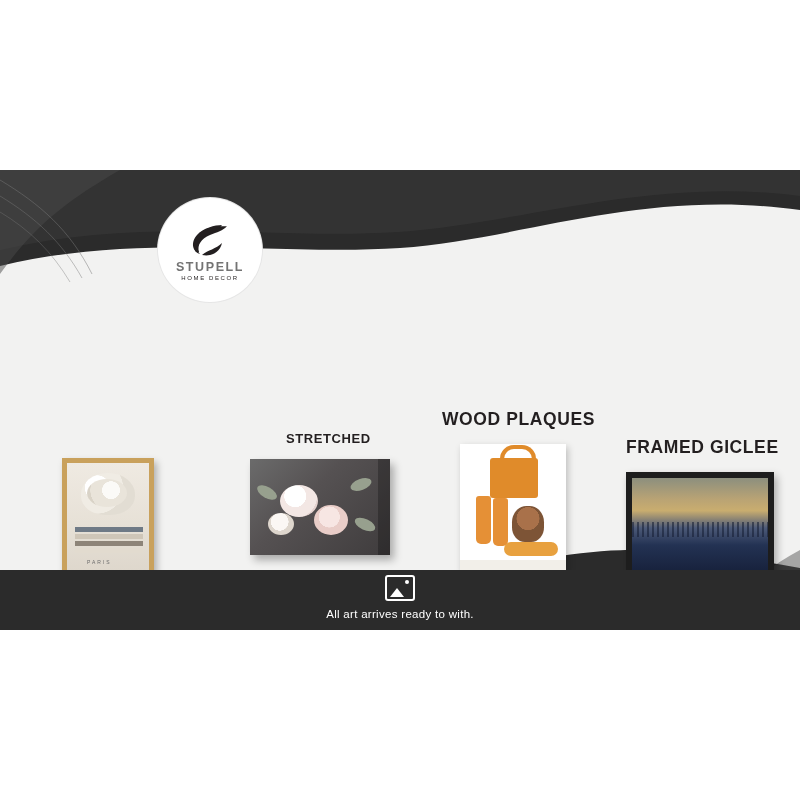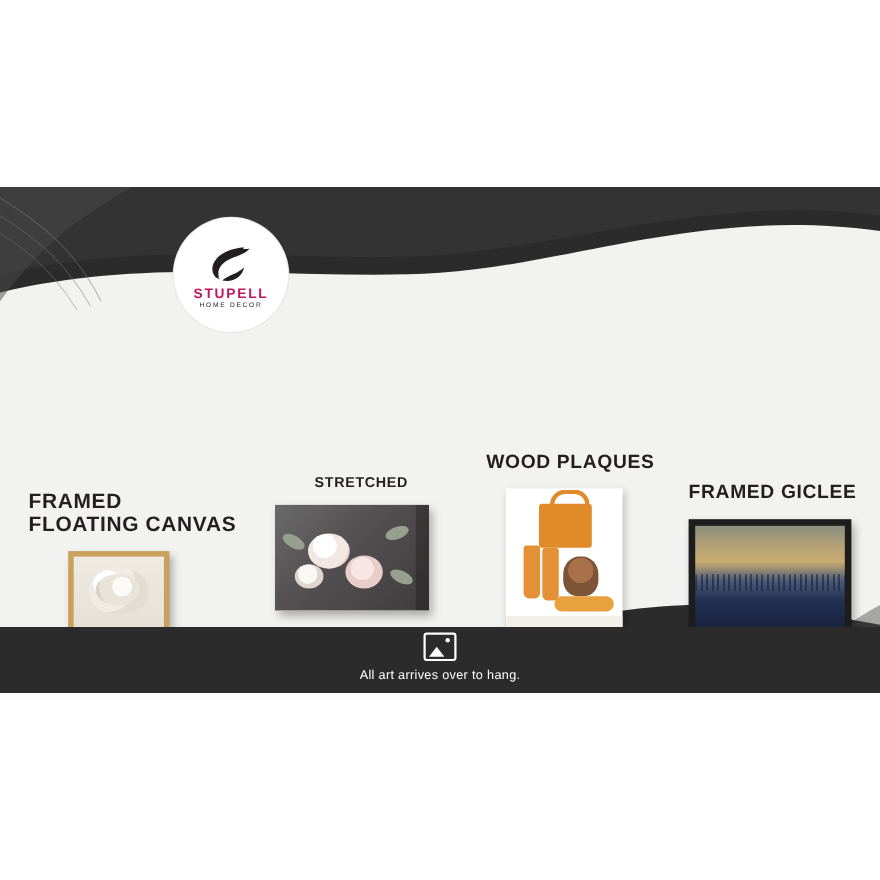--- a/index.html
+++ b/index.html
@@ -46,21 +46,21 @@
   }
   .logo-mark {
     width: 46px;
     height: 40px;
     margin-bottom: 2px;
   }
   .logo-word {
     font-size: 12.5px;
     letter-spacing: 1.6px;
     font-weight: bold;
-    color: #be185d;
+    color: #737373;
     line-height: 13px;
   }
   .logo-sub {
     font-size: 6px;
     letter-spacing: 1.6px;
     color: #231f20;
     margin-top: 1px;
   }
 
   
@@ -351,24 +351,20 @@
       <svg class="logo-mark" viewBox="0 0 46 40">
         <path d="M9 33 C4 25 10 13 22 9 C32 6 38 8 40 7 C36 12 30 13 23 16 C14 20 10 26 12 33 Z" fill="#231f20"></path>
         <path d="M35 6 C30 13 23 14 17 18 C9 23 8 30 13 35 C6 33 3 24 10 16 C16 9 28 6 35 6 Z" fill="#231f20"></path>
         <path d="M15 36 C21 31 29 30 35 24 C33 33 25 38 15 36 Z" fill="#231f20"></path>
       </svg>
       <div class="logo-word">STUPELL</div>
       <div class="logo-sub">HOME DECOR</div>
     </div>
 
     <div class="col" id="col1">
-      <div class="col-title">
-        <div>FRAMED</div>
-        <div>FLOATING CANVAS</div>
-      </div>
       <div class="c1-art">
         <div class="c1-art-inner">
           <div class="c1-bouquet"></div>
           <div class="c1-books">
             <div style="background:#6f7a86"></div>
             <div style="background:#cfc6b8"></div>
             <div style="background:#8d8478"></div>
             <div style="background:#e2dbcf"></div>
           </div>
           <div class="c1-label">PARIS</div>
@@ -424,18 +420,18 @@
         <div class="c3-boot2"></div>
         <div class="c3-dog"></div>
         <div class="c3-scarf"></div>
       </div>
       <div class="col-body" style="margin-top:14px;">Our wood plaques start off as high quality lithograph prints that are mounted on durable 0.5 inch thick MDF wood. Each piece is hand finished and comes with a fresh layer of foil on the sides to give it a crisp clean look.</div>
     </div>
 
     <div class="ribbon">
       <div class="ribbon-inner">
         <div class="ribbon-icon"></div>
-        <div class="ribbon-text">All art arrives over to hang.</div>
+        <div class="ribbon-text">All art arrives ready to with.</div>
       </div>
     </div>
 
   </div>
 </div>
 
 </body></html>

